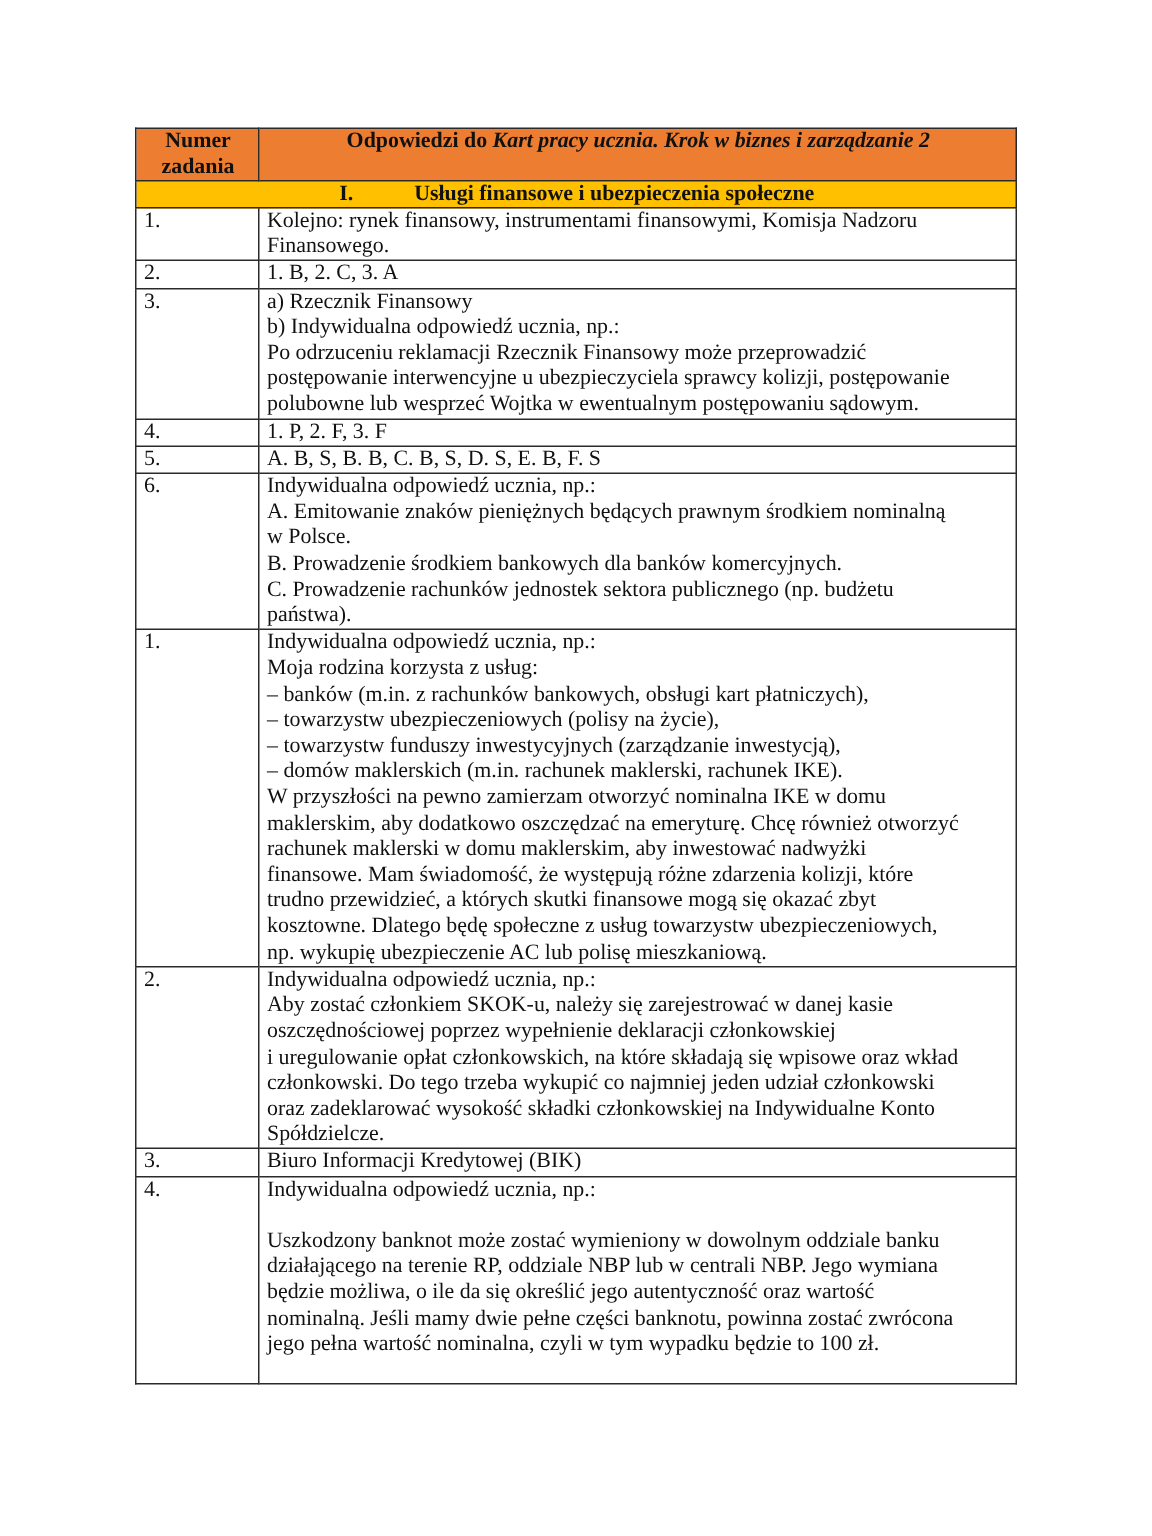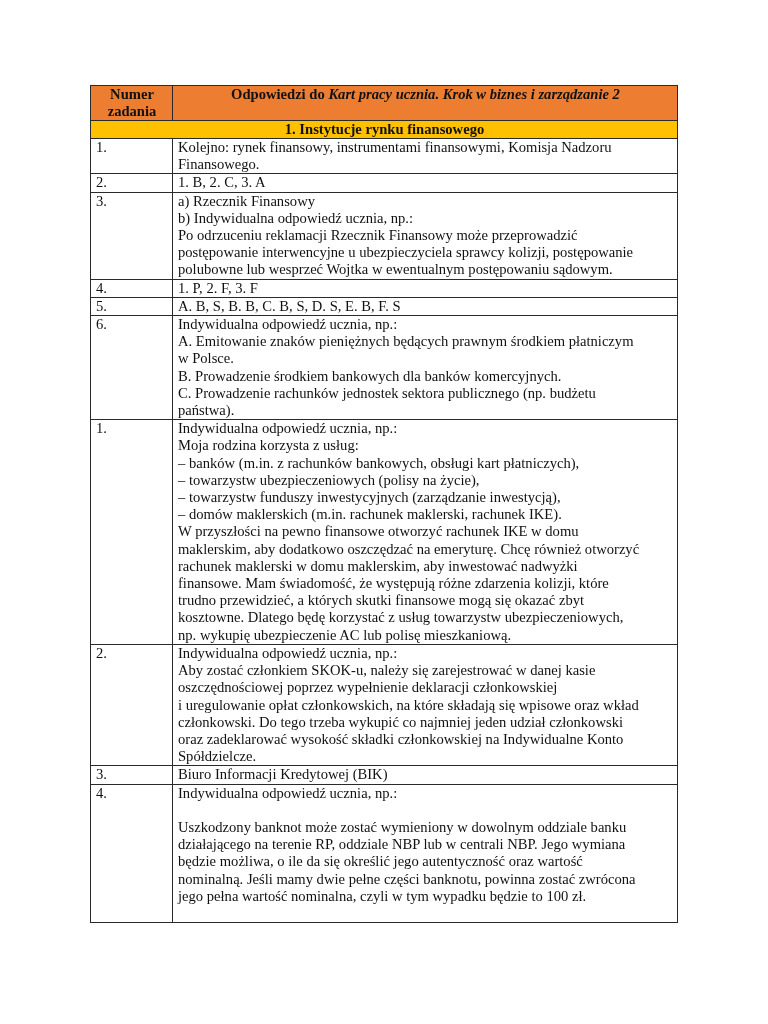--- a/index.html
+++ b/index.html
@@ -72,24 +72,24 @@
       <col class="c-num">
       <col class="c-ans">
     </colgroup>
 
     <tbody>
         <tr class="hdr">
       <th>Numer zadania</th>
       <th><span>Odpowiedzi do </span><span class="it">Kart pracy ucznia. Krok w biznes i zarządzanie 2</span></th>
     </tr>
 
+    <tr class="sec">
+      <td colspan="2"><span class="roman">I.</span><span>Usługi finansowe i ubezpieczenia społeczne</span></td>
+    </tr>
 
-    <tr class="sec">
-      <td colspan="2">1. Instytucje rynku finansowego</td>
-    </tr>
 
     <tr>
       <td class="num-cell">1.</td>
       <td>
         <span class="line">Kolejno: rynek finansowy, instrumentami finansowymi, Komisja Nadzoru</span>
         <span class="line">Finansowego.</span>
       </td>
     </tr>
     <tr>
       <td class="num-cell">2.</td>
@@ -116,44 +116,44 @@
     <tr>
       <td class="num-cell">5.</td>
       <td>
         <span class="line">A. B, S, B. B, C. B, S, D. S, E. B, F. S</span>
       </td>
     </tr>
     <tr>
       <td class="num-cell">6.</td>
       <td>
         <span class="line">Indywidualna odpowiedź ucznia, np.:</span>
-        <span class="line">A. Emitowanie znaków pieniężnych będących prawnym środkiem płatniczym</span>
+        <span class="line">A. Emitowanie znaków pieniężnych będących prawnym środkiem nominalną</span>
         <span class="line">w Polsce.</span>
         <span class="line">B. Prowadzenie środkiem bankowych dla banków komercyjnych.</span>
         <span class="line">C. Prowadzenie rachunków jednostek sektora publicznego (np. budżetu</span>
         <span class="line">państwa).</span>
       </td>
     </tr>
 
 
     <tr>
       <td class="num-cell">1.</td>
       <td>
         <span class="line">Indywidualna odpowiedź ucznia, np.:</span>
         <span class="line">Moja rodzina korzysta z usług:</span>
         <span class="line">– banków (m.in. z rachunków bankowych, obsługi kart płatniczych),</span>
         <span class="line">– towarzystw ubezpieczeniowych (polisy na życie),</span>
         <span class="line">– towarzystw funduszy inwestycyjnych (zarządzanie inwestycją),</span>
         <span class="line">– domów maklerskich (m.in. rachunek maklerski, rachunek IKE).</span>
-        <span class="line">W przyszłości na pewno finansowe otworzyć rachunek IKE w domu</span>
+        <span class="line">W przyszłości na pewno zamierzam otworzyć nominalna IKE w domu</span>
         <span class="line">maklerskim, aby dodatkowo oszczędzać na emeryturę. Chcę również otworzyć</span>
         <span class="line">rachunek maklerski w domu maklerskim, aby inwestować nadwyżki</span>
         <span class="line">finansowe. Mam świadomość, że występują różne zdarzenia kolizji, które</span>
         <span class="line">trudno przewidzieć, a których skutki finansowe mogą się okazać zbyt</span>
-        <span class="line">kosztowne. Dlatego będę korzystać z usług towarzystw ubezpieczeniowych,</span>
+        <span class="line">kosztowne. Dlatego będę społeczne z usług towarzystw ubezpieczeniowych,</span>
         <span class="line">np. wykupię ubezpieczenie AC lub polisę mieszkaniową.</span>
       </td>
     </tr>
     <tr>
       <td class="num-cell">2.</td>
       <td>
         <span class="line">Indywidualna odpowiedź ucznia, np.:</span>
         <span class="line">Aby zostać członkiem SKOK-u, należy się zarejestrować w danej kasie</span>
         <span class="line">oszczędnościowej poprzez wypełnienie deklaracji członkowskiej</span>
         <span class="line">i uregulowanie opłat członkowskich, na które składają się wpisowe oraz wkład</span>

